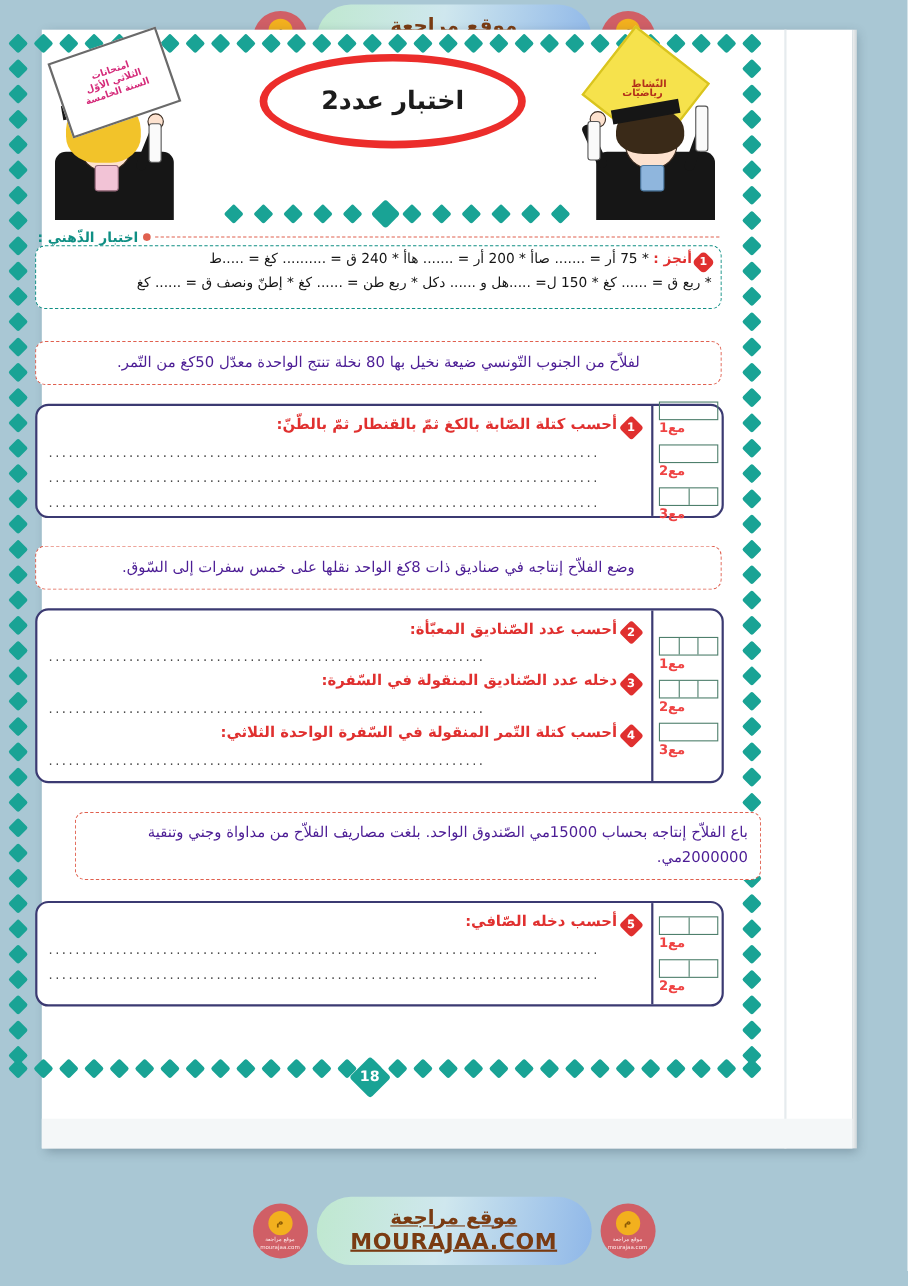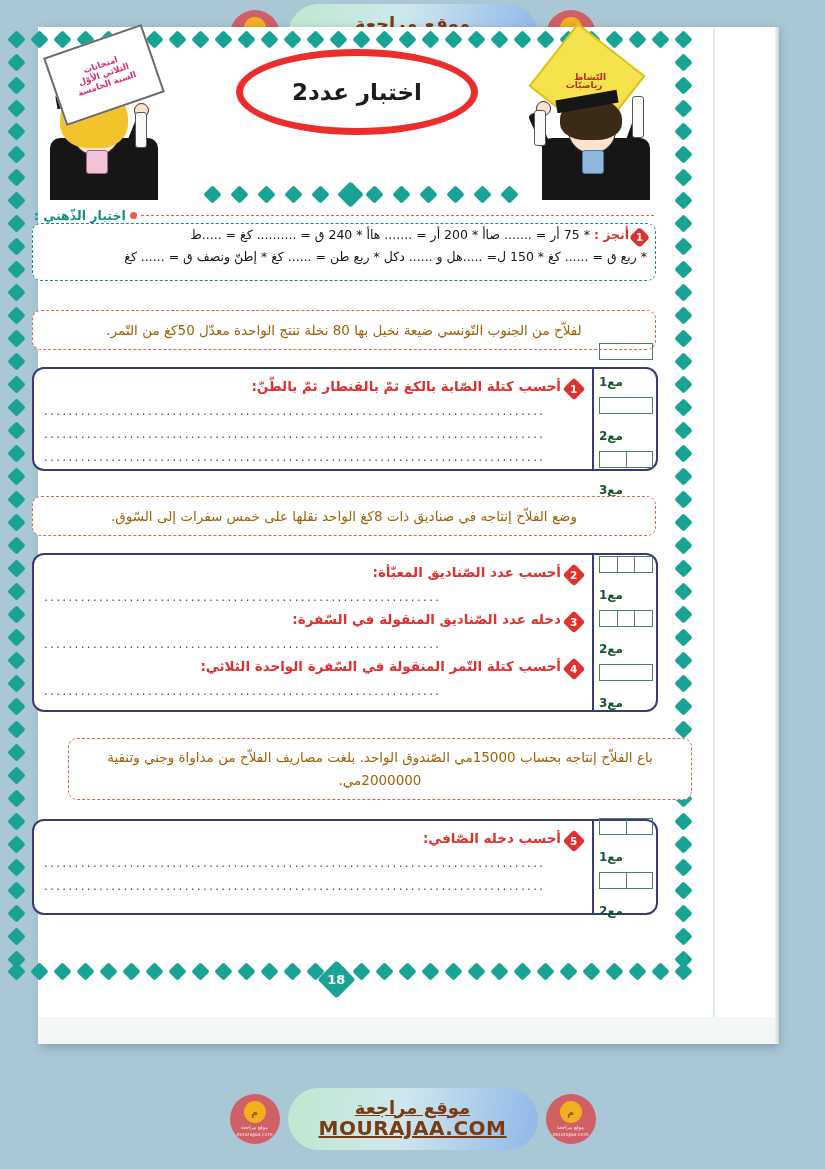--- a/index.html
+++ b/index.html
@@ -127,22 +127,22 @@
   .lbl-dot{width:7px;height:7px;border-radius:50%;background:#e0604f;}
   .lbl-dash{flex:1;border-top:1.6px dashed #e0604f;min-width:40px;}
 
   
   .dbox{
     position:absolute;border:1.7px dashed #e0604f;border-radius:9px;
     background:#fff;
   }
   .dbox.teal{border-color:#0f8f84;}
   .dbox-txt{
-    font-size:13.5px;color:#a16207;line-height:1.55;padding:5px 11px;
-    text-align:center;direction:rtl;
+    font-size:13.5px;color:#4c1d95;line-height:1.55;padding:5px 11px;
+    text-align:right;direction:rtl;
   }
 
   .calc-line{
     font-size:12.5px;color:#161616;direction:rtl;white-space:nowrap;
     padding:0 8px;line-height:1.75;
   }
   .calc-num{
     display:inline-block;width:15px;height:15px;background:#e0302f;
     color:#fff;font-size:10px;font-weight:bold;border-radius:4px;
     text-align:center;line-height:15px;transform:rotate(45deg);
@@ -159,22 +159,22 @@
   .qgrade{
     width:62px;flex:0 0 62px;border-left:2.2px solid #3b3a72;
     display:flex;flex-direction:column;justify-content:center;
     gap:9px;padding:7px 0 7px 0;align-items:center;
   }
   .grade-unit{display:flex;flex-direction:column;align-items:flex-end;width:52px;}
   .grade-cells{display:flex;width:52px;height:15px;border:1.3px solid #4e7f6c;}
   .grade-cells span{flex:1;border-left:1.3px solid #4e7f6c;}
   .grade-cells span:last-child{border-left:none;}
   .grade-lbl{
-    font-size:12px;color:#14532d;font-weight:bold;direction:rtl;
-    line-height:1;margin-top:16px;padding-right:4px;
+    font-size:12px;color:#ef4444;font-weight:bold;direction:rtl;
+    line-height:1;margin-top:1px;padding-right:4px;
   }
   .qbody{flex:1;padding:7px 10px 6px 10px;}
   .q-title{
     font-size:13.5px;font-weight:bold;color:#e0302f;direction:rtl;
     text-align:right;line-height:1.5;margin:0 0 3px 0;
   }
   .q-badge{
     display:inline-block;width:16px;height:16px;background:#e0302f;
     color:#fff;font-size:10.5px;font-weight:bold;
     text-align:center;line-height:16px;transform:rotate(45deg);

